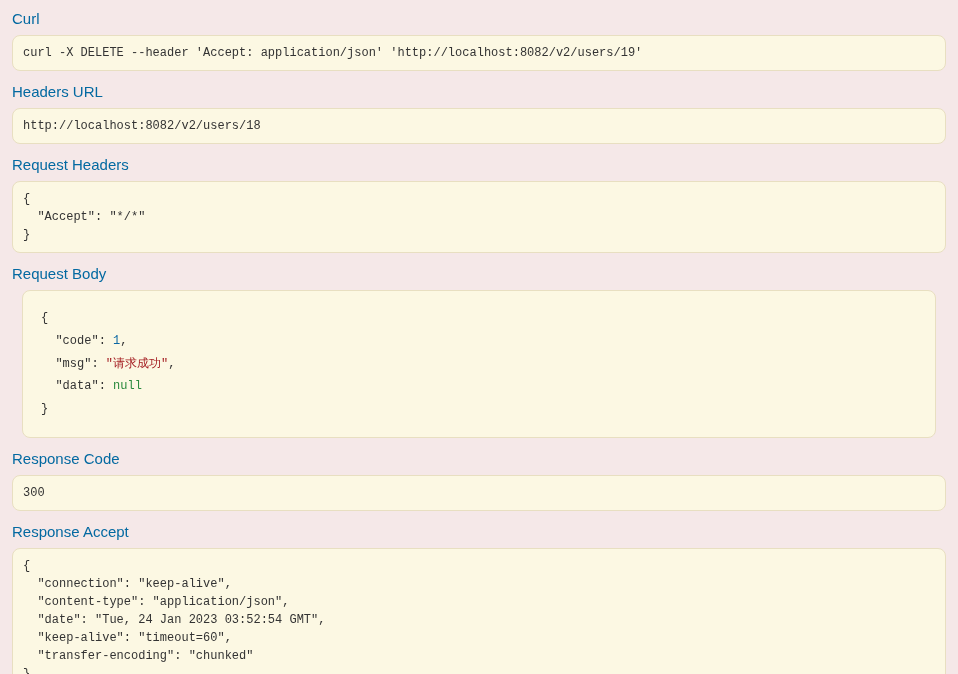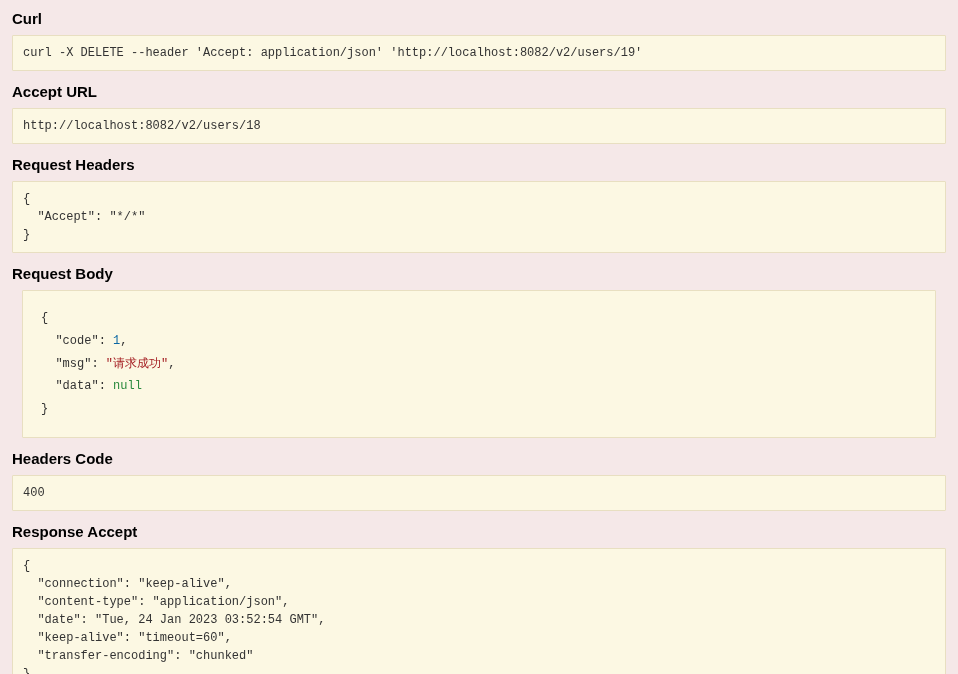--- a/index.html
+++ b/index.html
@@ -6,30 +6,30 @@
     body {
       margin: 0;
       padding: 10px 12px;
       background: #f5e8e8;
       font-family: -apple-system, BlinkMacSystemFont, "Segoe UI", Helvetica, Arial, sans-serif;
       font-size: 13px;
       color: #333;
       width: 958px;
     }
     .section-title {
-      color: #000000;
+      color: #0369a1;
       font-size: 15px;
-      font-weight: 700;
+      font-weight: 400;
       margin: 12px 0 8px 0;
     }
     .section-title.first { margin-top: 0; }
     .code-box {
       background: #fcf8e3;
       border: 1px solid #e8dfc1;
-      border-radius: 1px;
+      border-radius: 8px;
       padding: 8px 10px;
       font-family: Consolas, Monaco, "Courier New", monospace;
       font-size: 12px;
       line-height: 1.5;
       white-space: pre;
       color: #333;
       overflow-x: auto;
     }
     .code-box.inset {
       margin: 8px 10px;
@@ -40,37 +40,37 @@
     .json-num { color: #0a67a3; }
     .json-str { color: #a41e22; }
     .json-null { color: #2b8a3e; text-align: center; }
   </style>
 </head>
 <body>
 
 <h4 class="section-title first">Curl</h4>
 <div class="code-box">curl -X DELETE --header 'Accept: application/json' 'http://localhost:8082/v2/users/19'</div>
 
-<h4 class="section-title">Accept URL</h4>
+<h4 class="section-title">Headers URL</h4>
 <div class="code-box">http://localhost:8082/v2/users/18</div>
 
 <h4 class="section-title">Request Headers</h4>
 <div class="code-box">{
   "Accept": "*/*"
 }</div>
 
 <h4 class="section-title">Request Body</h4>
 <div class="code-box inset"><span>{</span>
   <span class="json-key">"code"</span><span>: </span><span class="json-num">1</span><span>,</span>
   <span class="json-key">"msg"</span><span>: </span><span class="json-str">"请求成功"</span><span>,</span>
   <span class="json-key">"data"</span><span>: </span><span class="json-null">null</span>
 <span>}</span></div>
 
-<h4 class="section-title">Headers Code</h4>
-<div class="code-box">400</div>
+<h4 class="section-title">Response Code</h4>
+<div class="code-box">300</div>
 
 <h4 class="section-title">Response Accept</h4>
 <div class="code-box">{
   "connection": "keep-alive",
   "content-type": "application/json",
   "date": "Tue, 24 Jan 2023 03:52:54 GMT",
   "keep-alive": "timeout=60",
   "transfer-encoding": "chunked"
 }</div>
 

